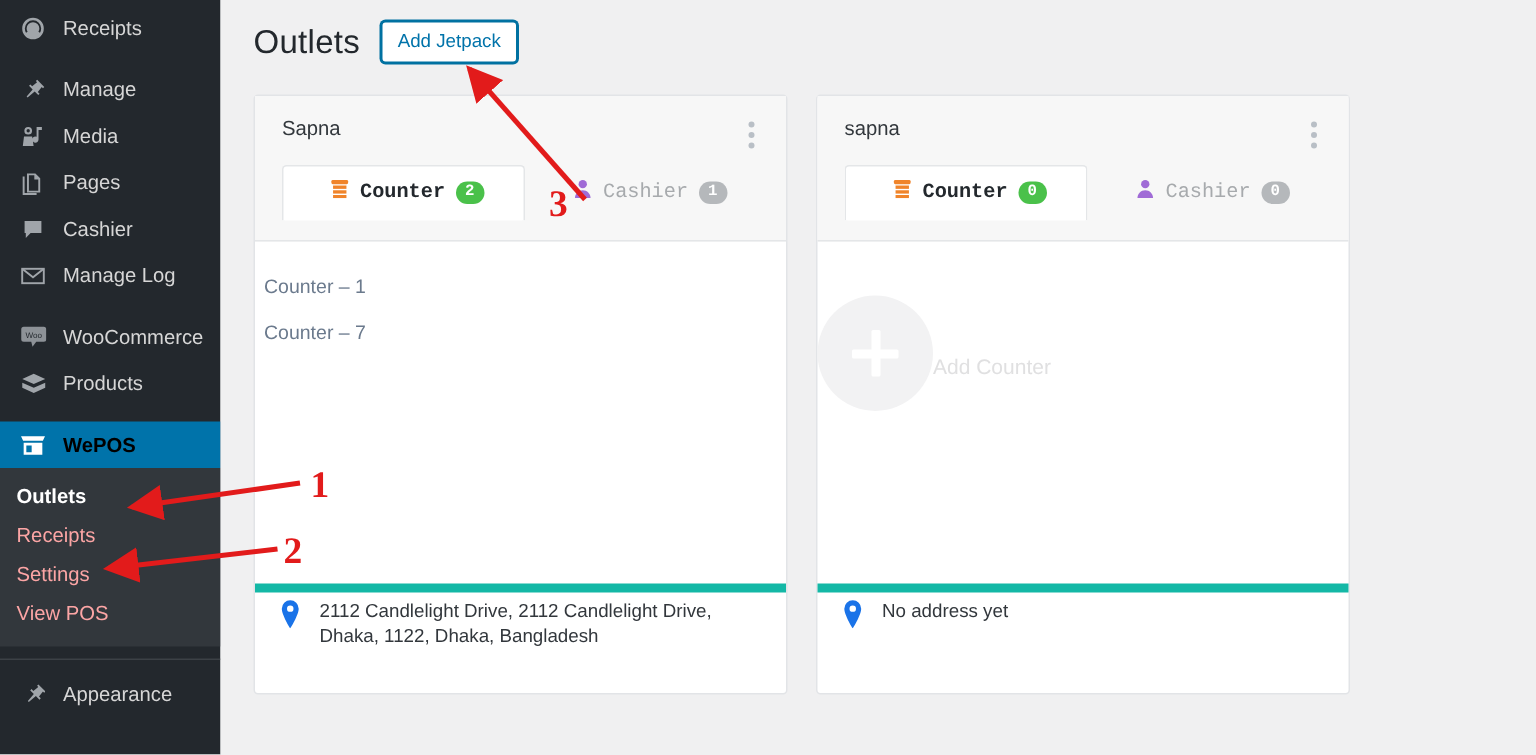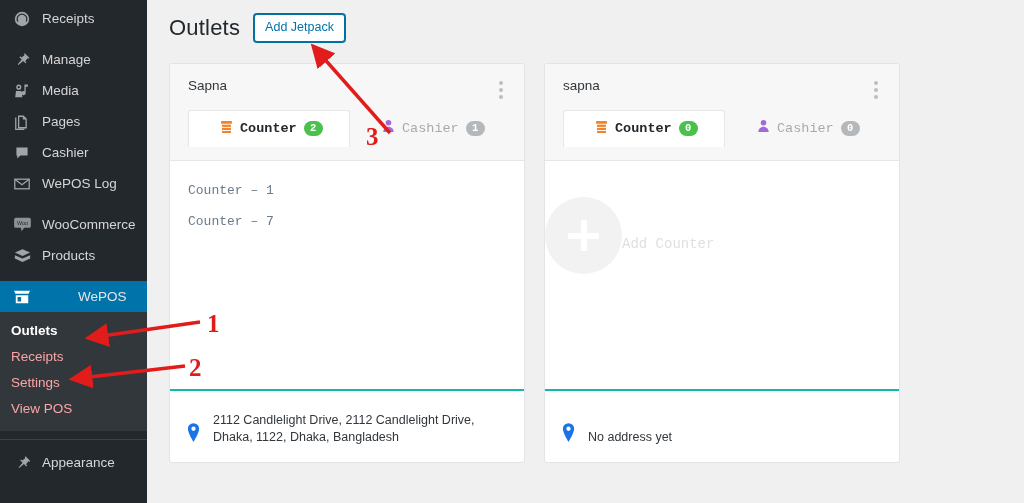--- a/index.html
+++ b/index.html
@@ -30,23 +30,22 @@
   .menu-item .mi-ico {
     width: 22px; height: 20px;
     margin-right: 9px;
     display: flex; align-items: center; justify-content: center;
     color: #a0a5aa;
     flex: 0 0 22px;
   }
   .menu-item .mi-ico svg { display:block; }
   .menu-item.active {
     background: #0073aa;
-    color: #e5e5e5;
-    font-weight: normal;
-    gap: 36px;
+    color: #000000;
+    font-weight: bold;
   }
   .menu-item.active .mi-ico { color: #fff; }
   .menu-gap { height: 10px; }
   .menu-sep { height: 1px; background: #3c4146; margin: 8px 0 0 0; }
 
   .submenu { background: #32373c; padding: 6px 0 9px 0; }
   .submenu-item {
     display: block;
     padding: 5px 0 5px 11px;
     font-size: 13.5px;
@@ -149,21 +148,21 @@
     color: #fff;
     border-radius: 9px;
     min-width: 19px; height: 15px;
     display: inline-flex; align-items: center; justify-content: center;
     padding: 0 5px;
     line-height: 1;
   }
   .badge-green { background: #4ac14a; }
   .badge-gray  { background: #b5b8bb; }
 
-  .card-body { flex: 1 1 auto; position: relative; padding: 16px 18px 0 18px; font-family: Liberation Mono, monospace; }
+  .card-body { flex: 1 1 auto; position: relative; padding: 16px 18px 0 6px; }
   .counter-row {
     font-size: 13px;
     color: #6b7a8d;
     padding: 6px 0 10px 0;
   }
   .empty-add {
     position: absolute; left: 0; right: 0; top: 36px;
     display: flex; flex-direction: row; align-items: center;
   }
   .plus-circle {
@@ -173,23 +172,23 @@
     position: relative;
   }
   .plus-circle:before, .plus-circle:after {
     content: ""; position: absolute; background: #fff; border-radius: 1px;
   }
   .plus-circle:before { width: 31px; height: 6px; }
   .plus-circle:after  { width: 6px; height: 31px; }
   .add-label { margin-top: 16px; font-size: 14px; color: #e0e0e1; }
 
   .card-foot {
-    border-top: 2px solid #14b8a6;
-    padding: 16px 18px 16px 16px;
-    display: flex; align-items: flex-end; gap: 11px;
+    border-top: 6px solid #14b8a6;
+    padding: 4px 18px 16px 16px;
+    display: flex; align-items: flex-start; gap: 11px;
     min-height: 73px;
   }
   .pin-ico { flex: 0 0 16px; margin-top: 1px; }
   .addr { font-size: 12.5px; color: #32373c; line-height: 17px; }
 
   
   #annot { position: absolute; inset: 0; pointer-events: none; }
   .anno-num {
     position: absolute;
     color: #e21b1b;
@@ -254,21 +253,21 @@
       <span>Cashier</span>
     </div>
 
     <div class="menu-item">
       <span class="mi-ico">
         <svg width="16" height="14" viewBox="0 0 20 16" fill="none" stroke="currentColor" stroke-width="1.6">
             <rect x="1" y="2" width="18" height="12"></rect>
             <path d="M1 2l9 7 9-7"></path>
           </svg>
       </span>
-      <span>WePOS Log</span>
+      <span>Manage Log</span>
     </div>
 
     <div class="menu-gap"></div>
 
     <div class="menu-item">
       <span class="mi-ico">
         <svg width="17" height="15" viewBox="0 0 20 18" fill="currentColor">
             <path d="M2 1h16a2 2 0 012 2v8a2 2 0 01-2 2h-6l-3 4-1-4H2a2 2 0 01-2-2V3a2 2 0 012-2z" opacity=".85"></path>
             <text x="10" y="9.6" font-size="6.5" text-anchor="middle" fill="#23282d" font-family="Liberation Sans, sans-serif">Woo</text>
           </svg>

